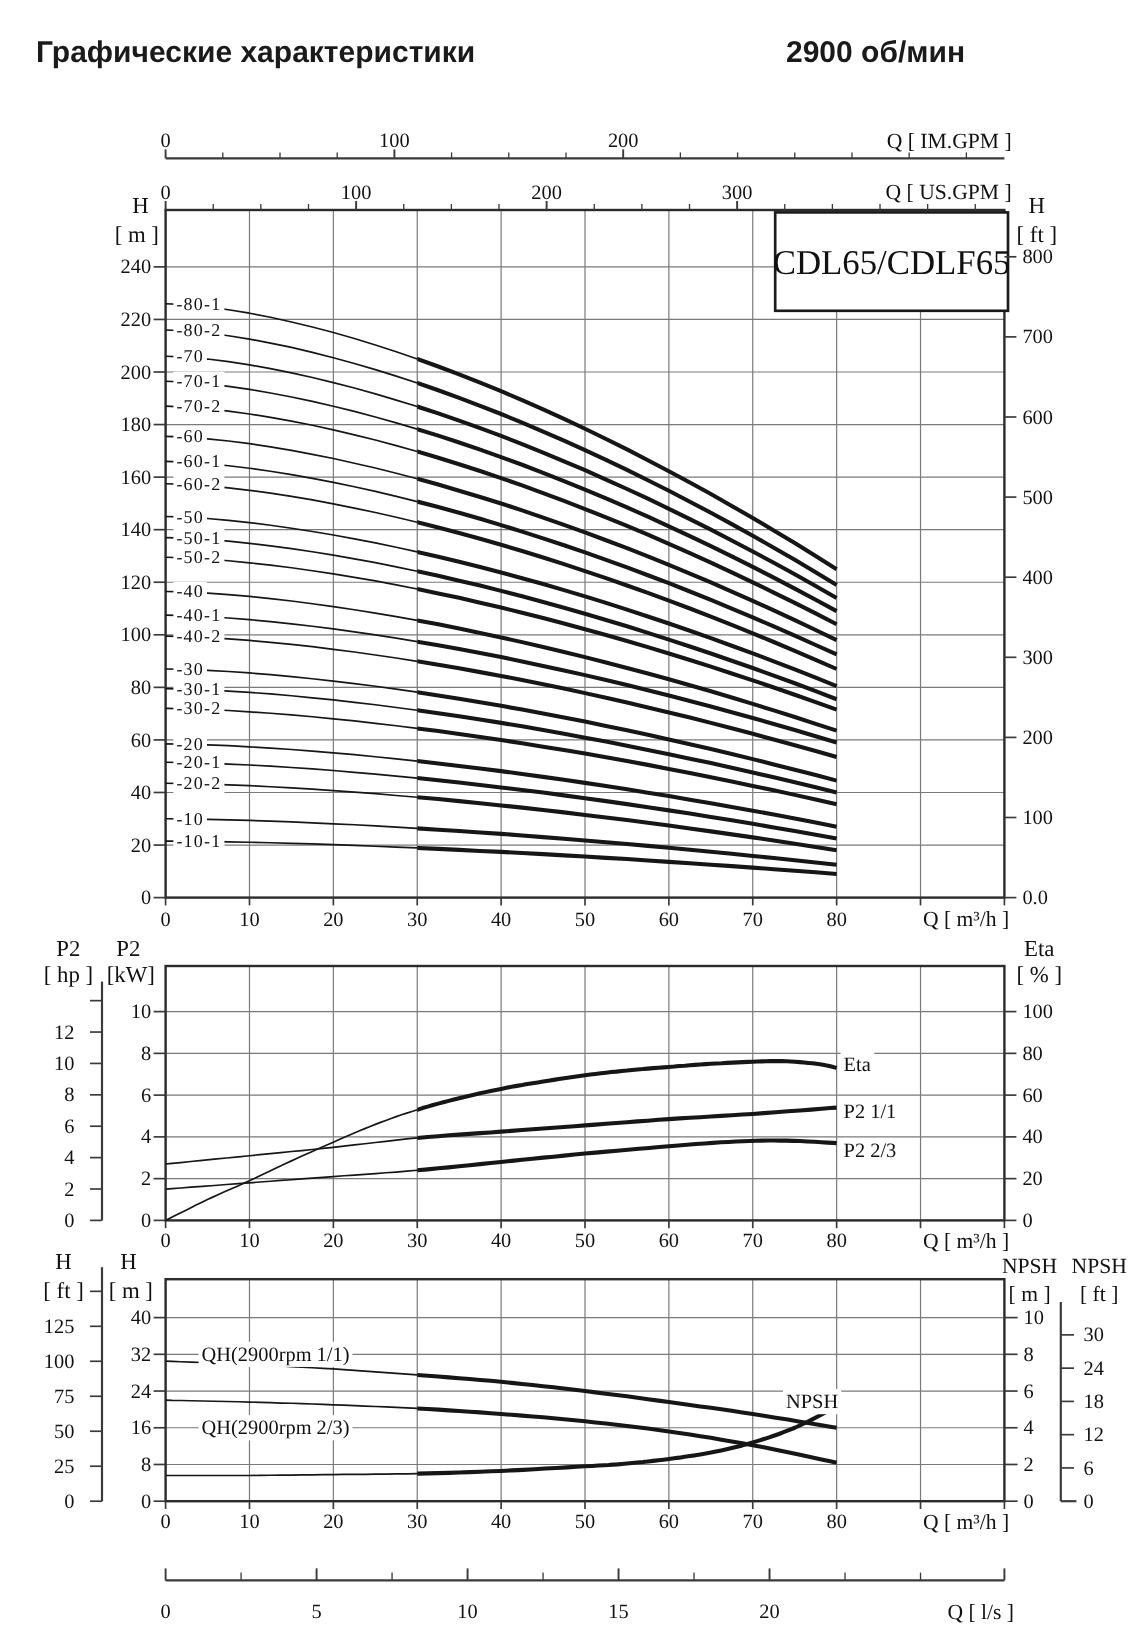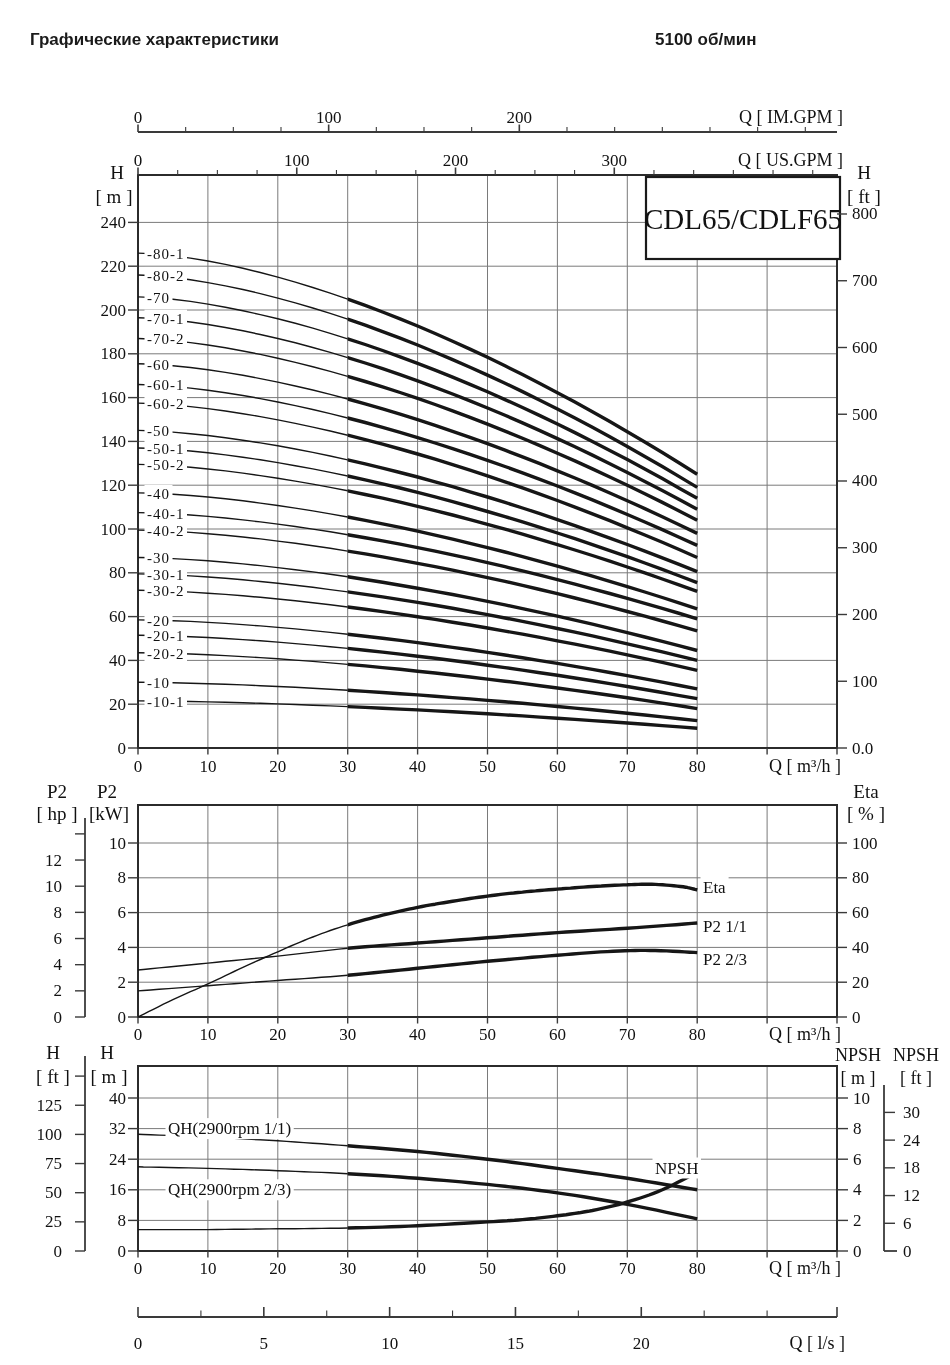--- a/index.html
+++ b/index.html
@@ -1,31 +1,31 @@
 <!DOCTYPE html>
 <html><head>
 <meta charset="utf-8">
 <style>
   html,body{margin:0;padding:0;background:#fff;}
   #page{position:relative;width:950px;height:1365px;background:#ffffff;overflow:hidden;
         font-family:"Liberation Serif","DejaVu Serif",serif;}
   #titlebar{position:absolute;left:0;top:30px;width:950px;height:40px;
             font-family:"Liberation Sans","DejaVu Sans",sans-serif;font-weight:bold;
-            font-size:17px;color:#1a1a1a;}
+            font-size:25px;color:#1a1a1a;}
   #page-title{position:absolute;left:30px;top:0;}
   #rpm-label{position:absolute;left:655px;top:0;}
   svg{position:absolute;left:0;top:0;}
 </style>
 </head>
 <body>
 
 <div id="page">
   <div id="titlebar">
     <div id="page-title">Графические характеристики</div>
-    <div id="rpm-label">5100 об/мин</div>
+    <div id="rpm-label">2900 об/мин</div>
   </div>
   <svg id="figure" width="950" height="1365" viewBox="0 0 950 1365">
       <defs>
         <clipPath id="clip-thin">
           <rect x="135" y="0" width="212.70000000000005" height="1365"></rect>
         </clipPath>
         <clipPath id="clip-bold">
           <rect x="347.70000000000005" y="0" width="493.29999999999995" height="1365"></rect>
         </clipPath>
       </defs>

